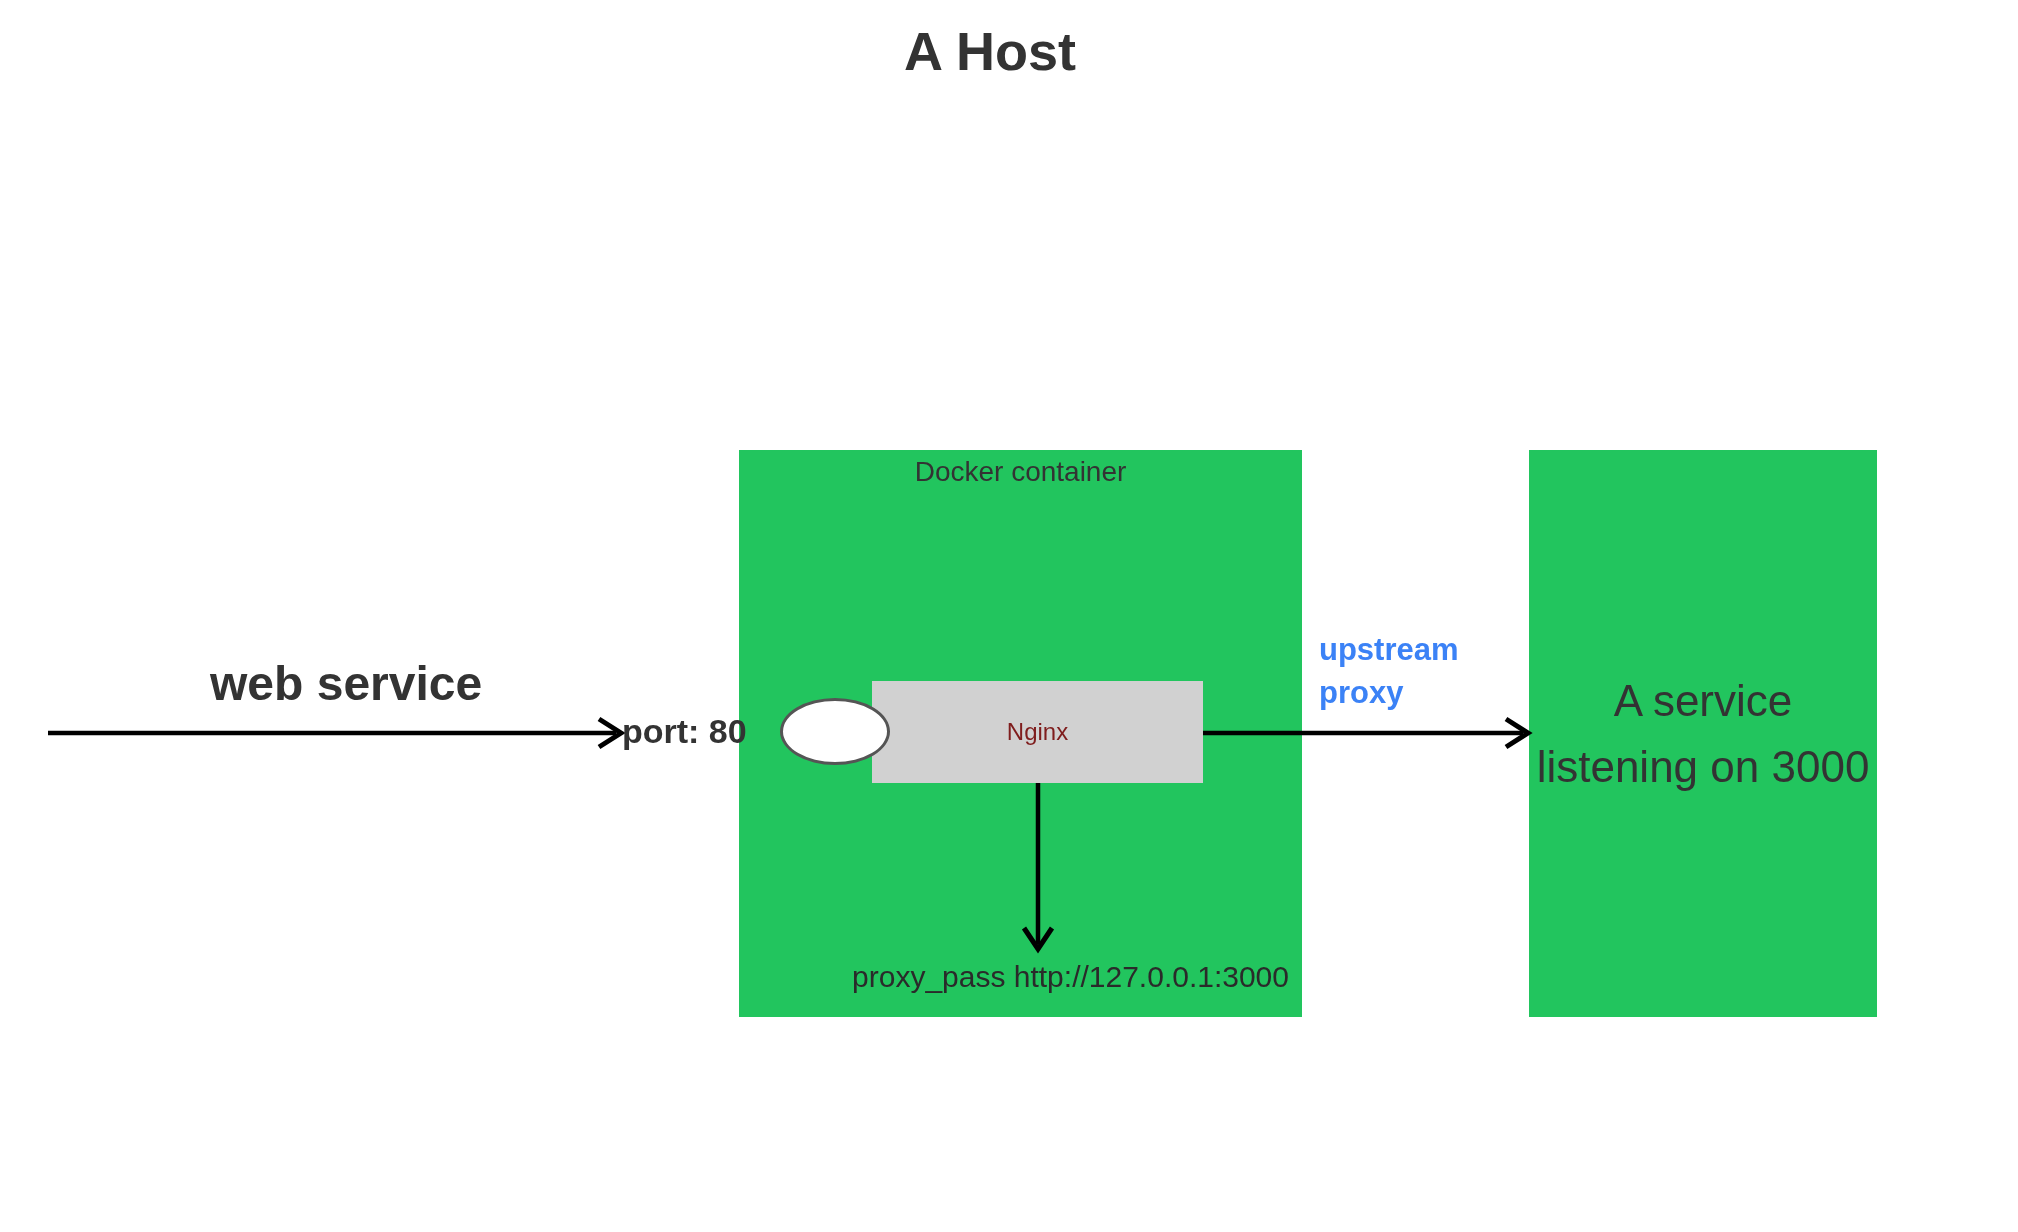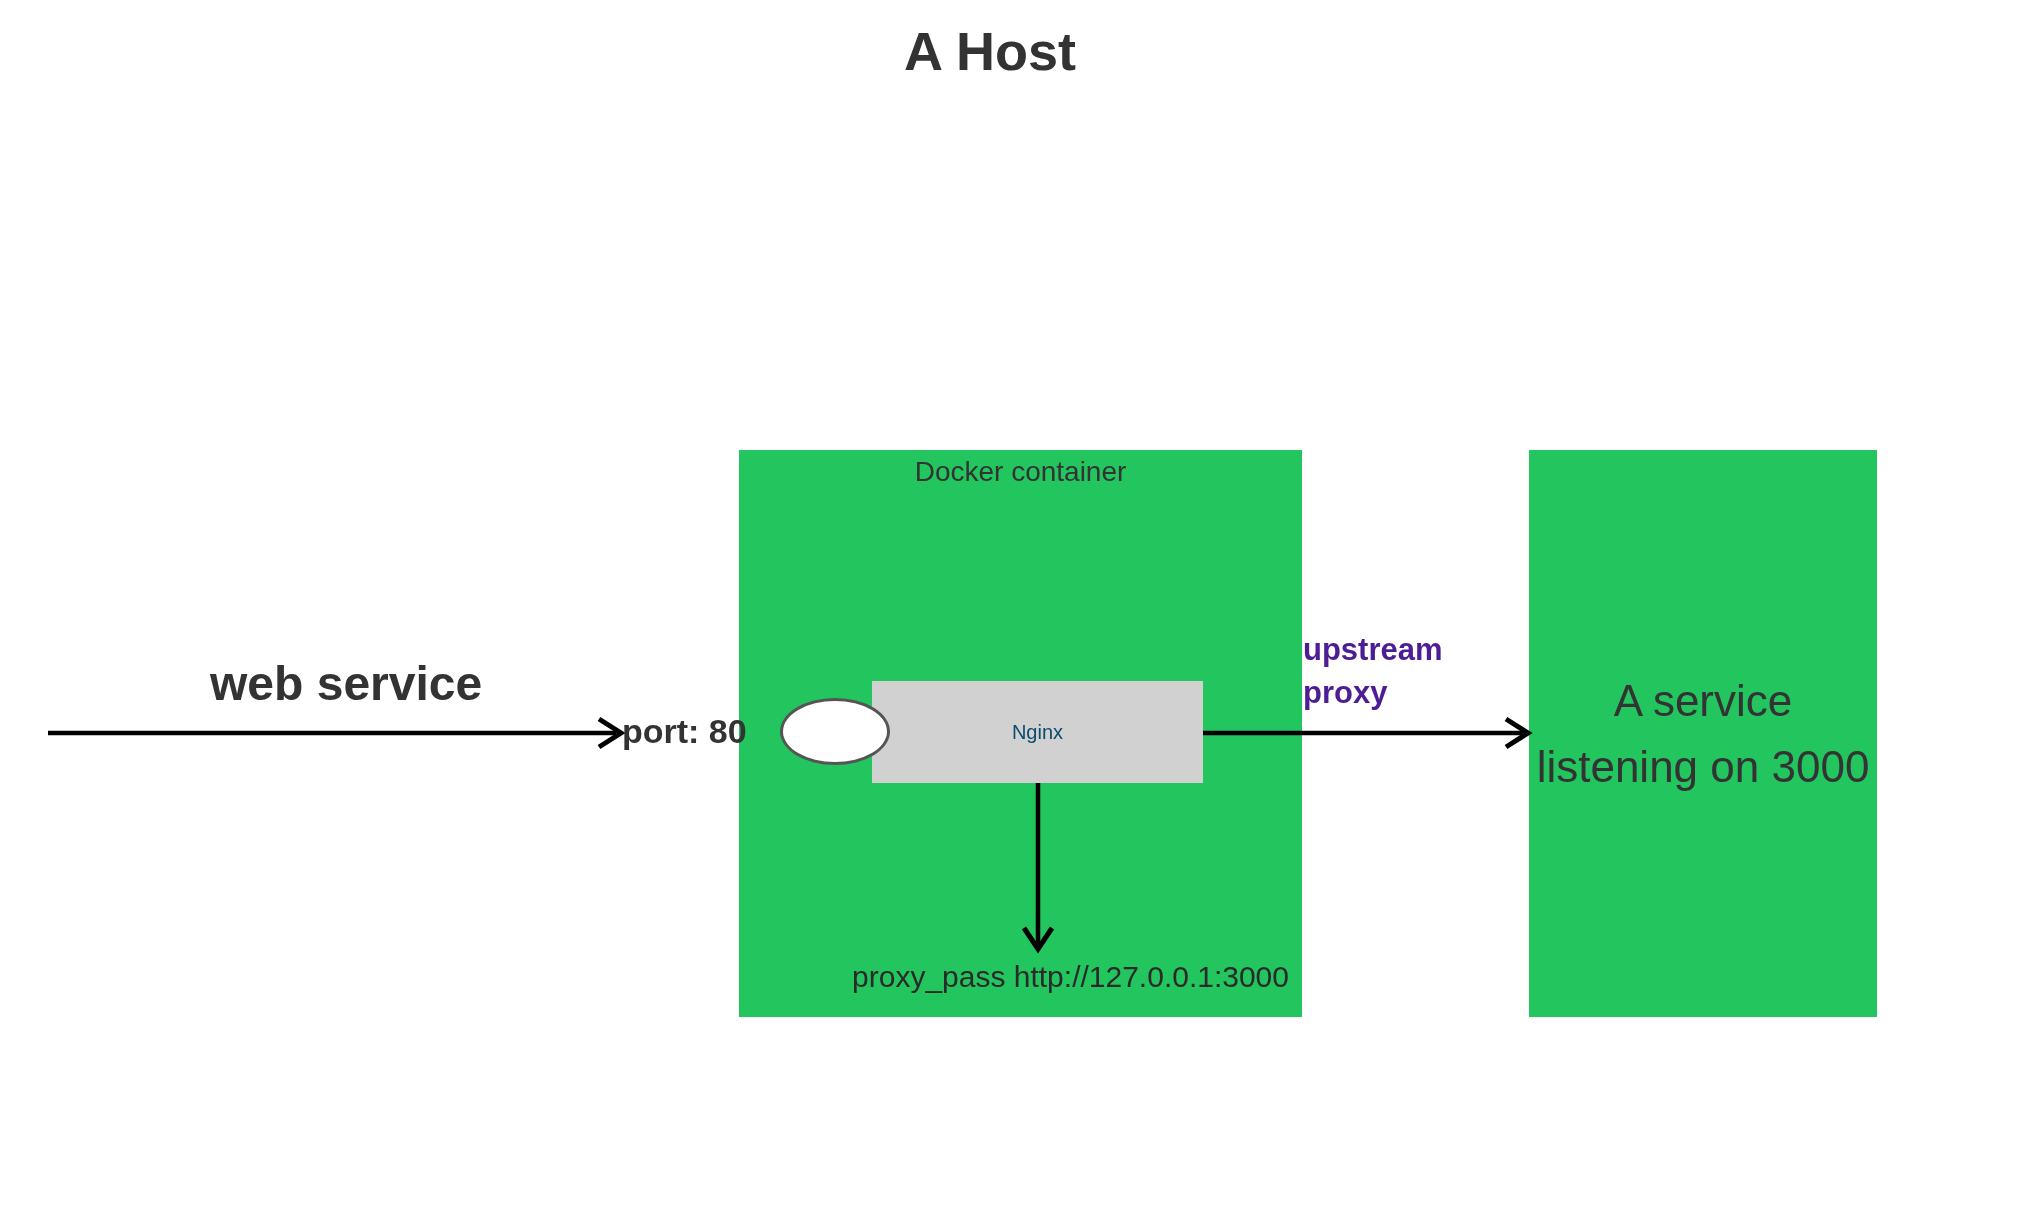--- a/index.html
+++ b/index.html
@@ -68,22 +68,22 @@
     top: 681px;
     width: 331px;
     height: 102px;
     background: #d1d1d1;
     display: flex;
     align-items: center;
     justify-content: center;
     z-index: 2;
   }
   .nginx-label {
-    font-size: 20px;
-    color: #0c4a6e;
+    font-size: 24px;
+    color: #7f1d1d;
   }
   .arrow-layer {
     position: absolute;
     left: 0;
     top: 0;
     width: 2018px;
     height: 1232px;
     z-index: 3;
     pointer-events: none;
   }
@@ -120,22 +120,23 @@
     white-space: nowrap;
   }
   .upstream-label {
     position: absolute;
     left: 1303px;
     top: 628px;
     width: 160px;
     font-size: 31px;
     font-weight: bold;
     line-height: 43px;
-    color: #4c1d95;
+    color: #3b82f6;
     z-index: 5;
+    padding-left: 16px;
   }
   .proxy-pass-label {
     position: absolute;
     left: 789px;
     top: 960px;
     width: 500px;
     text-align: right;
     font-size: 30px;
     color: #2a2a2a;
     z-index: 5;

